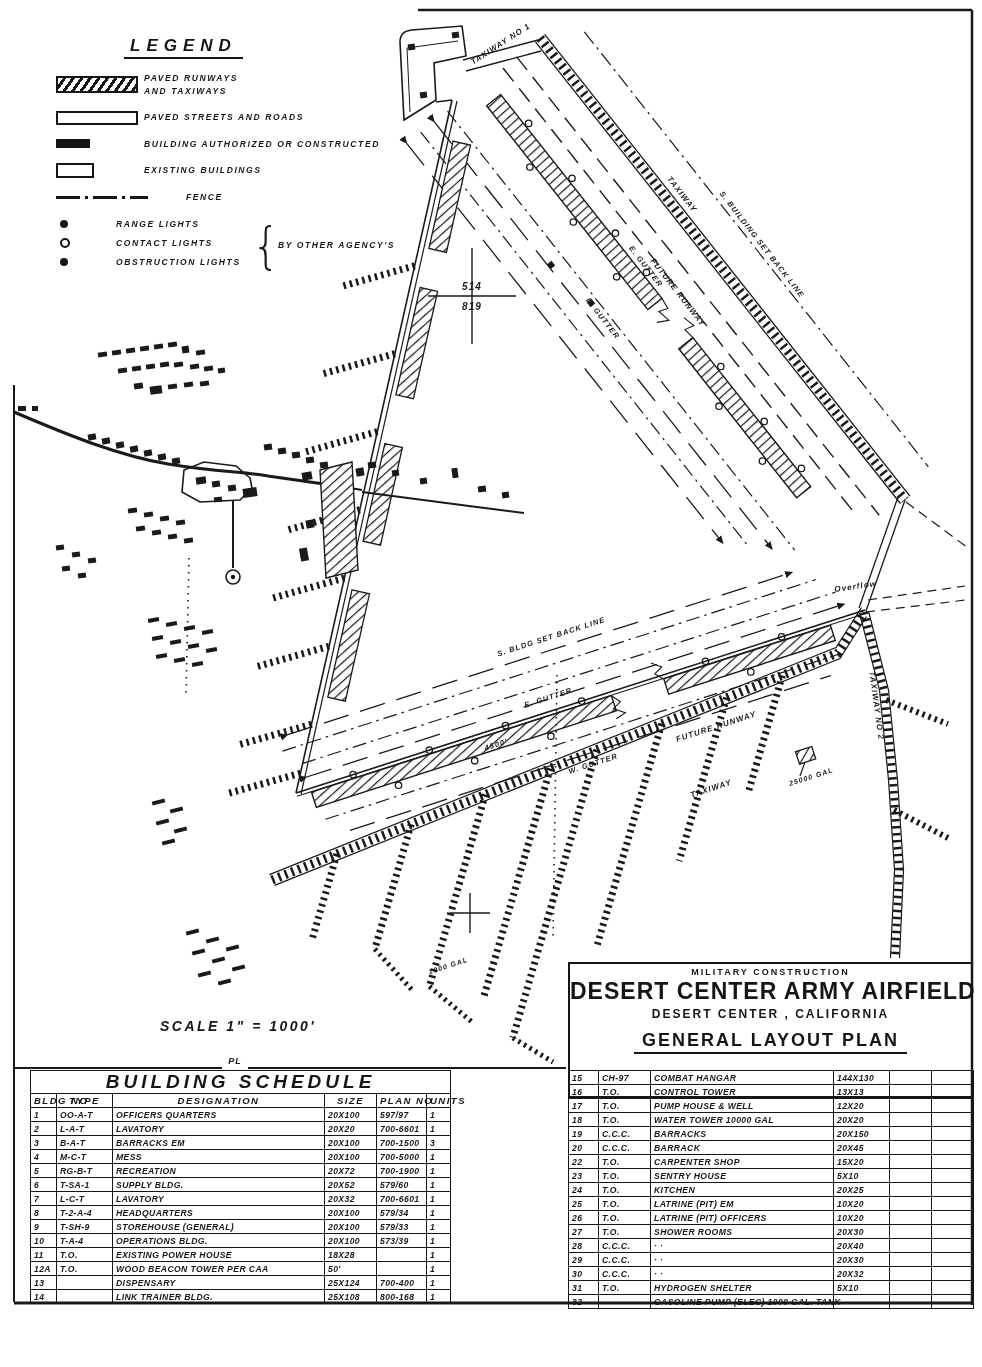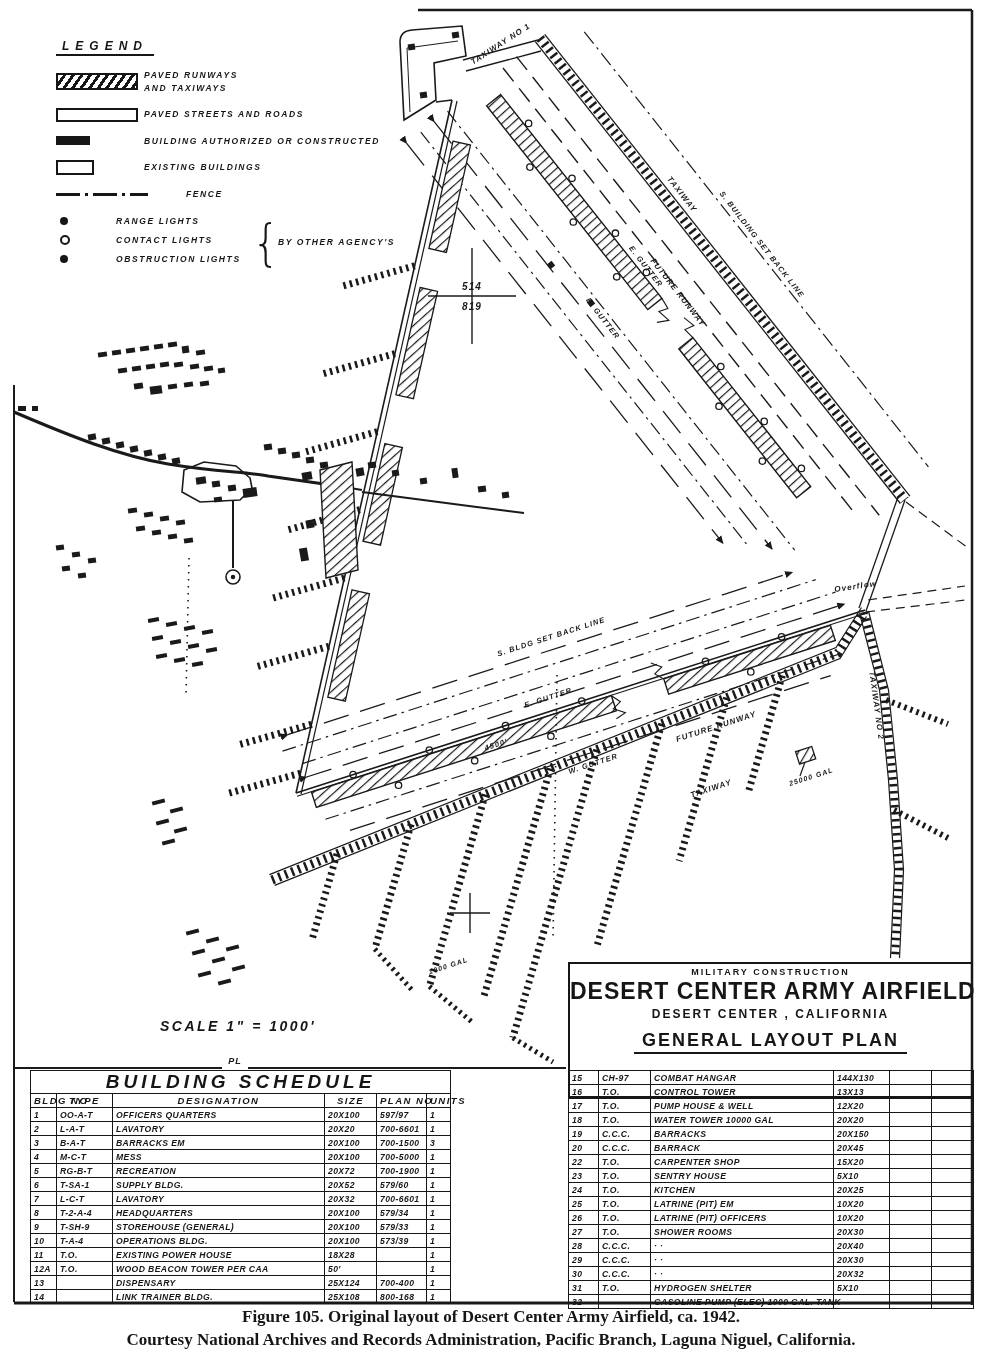--- a/index.html
+++ b/index.html
@@ -2,22 +2,22 @@
 <html><head>
 <meta charset="utf-8">
 <style>
   html,body{margin:0;padding:0;background:#e8e8e4;}
   #sheet{position:relative;width:982px;height:1367px;background:#ffffff;margin:0 auto;
          font-family:"Liberation Sans",sans-serif;color:#161616;overflow:hidden;}
   svg text{font-family:"Liberation Sans",sans-serif;}
   .maplbl{fill:#1a1a1a;font-style:italic;font-weight:bold;letter-spacing:1.1px;}
   
   #legend{position:absolute;left:56px;top:36px;width:330px;}
-  #legend .ltitle{font-size:12px;font-style:italic;font-weight:bold;letter-spacing:6px;
-                  border-bottom:2px solid #161616;display:inline-block;padding:0 6px 1px 6px;}
+  #legend .ltitle{font-size:17px;font-style:italic;font-weight:bold;letter-spacing:6px;
+                  border-bottom:2px solid #161616;display:inline-block;margin-left:68px;padding:0 6px 1px 6px;}
   .lrow{display:flex;align-items:center;margin-top:13px;}
   .lsw{flex:0 0 88px;display:flex;align-items:center;}
   .llab{font-size:8.5px;font-style:italic;font-weight:bold;letter-spacing:1.6px;line-height:1.5;}
   .sw-hatch{width:78px;height:13px;border:2px solid #161616;
             background:repeating-linear-gradient(125deg,transparent 0 4px,#161616 4px 7px);}
   .sw-street{width:78px;height:10px;border:2px solid #161616;}
   .sw-solid{width:34px;height:9px;background:#161616;}
   .sw-exist{width:34px;height:11px;border:2px solid #161616;}
   .sw-fence{width:92px;height:2.5px;
             background:repeating-linear-gradient(90deg,#161616 0 24px,transparent 24px 29px,#161616 29px 32px,transparent 32px 37px);}
@@ -734,17 +734,13 @@
           <td class="ctr">32</td>
           <td class="ctr"></td>
           <td>GASOLINE PUMP (ELEC) 1000 GAL. TANK</td>
           <td></td>
           <td></td>
           <td></td>
         </tr>
       </tbody>
   </table>
 
-  <div id="caption">
-    <div>Figure 105. Original layout of Desert Center Army Airfield, ca. 1942.</div>
-    <div>Courtesy National Archives and Records Administration, Pacific Branch, Laguna Niguel, California.</div>
-  </div>
 </div>
 
 </body></html>

